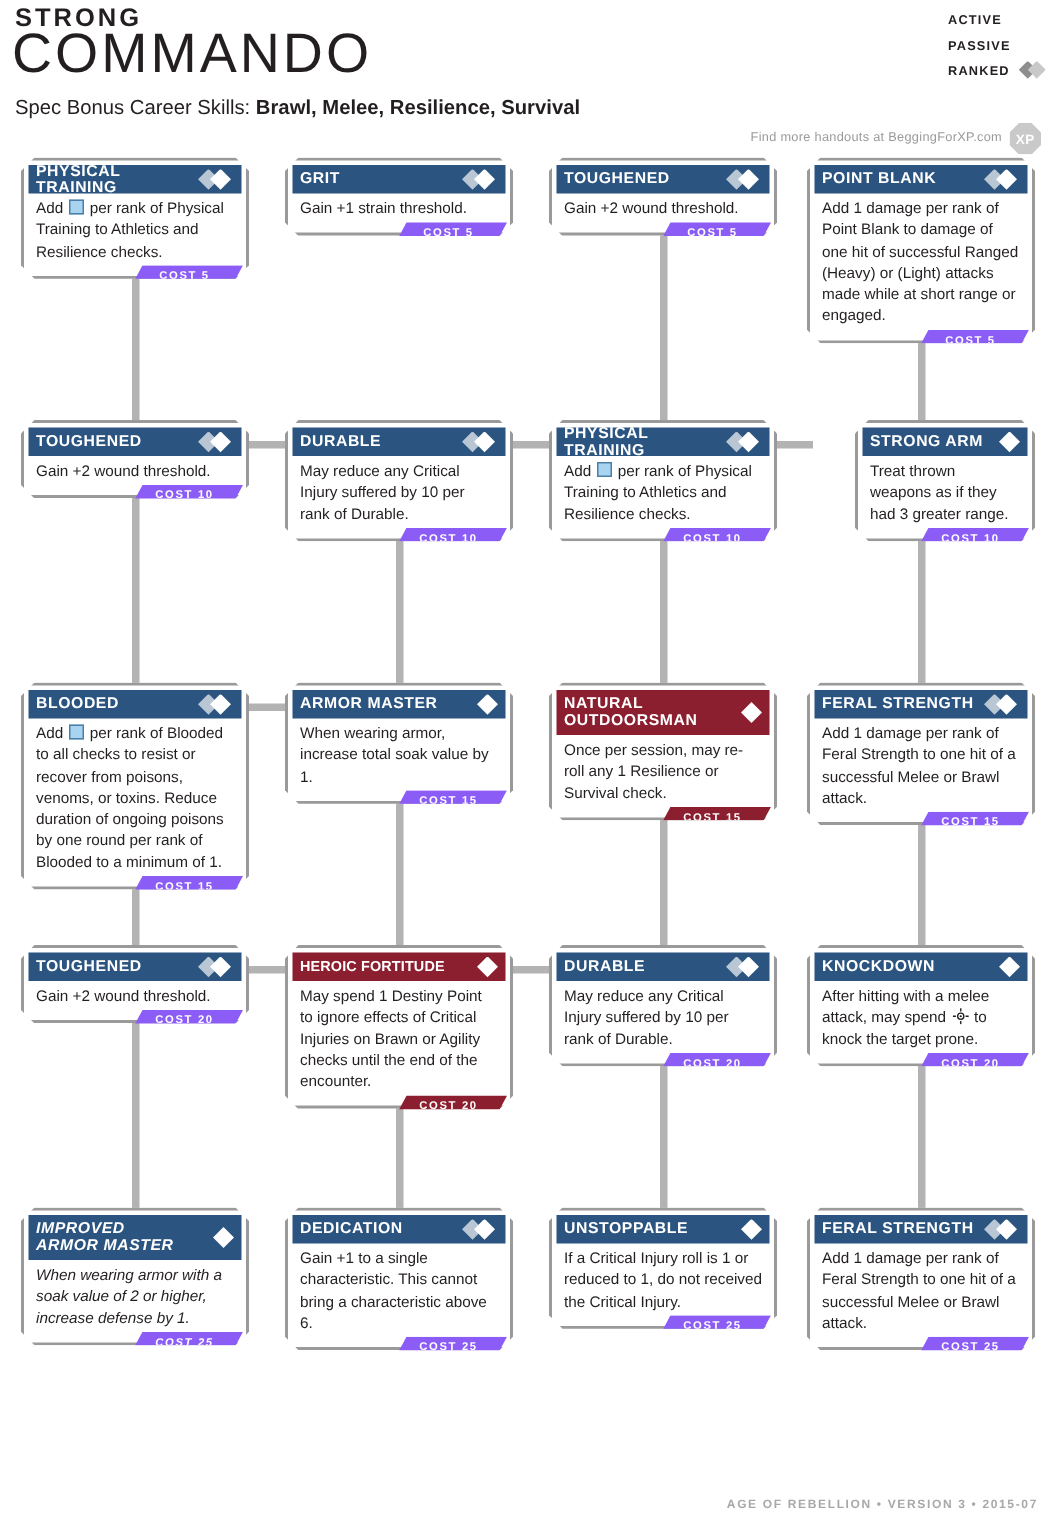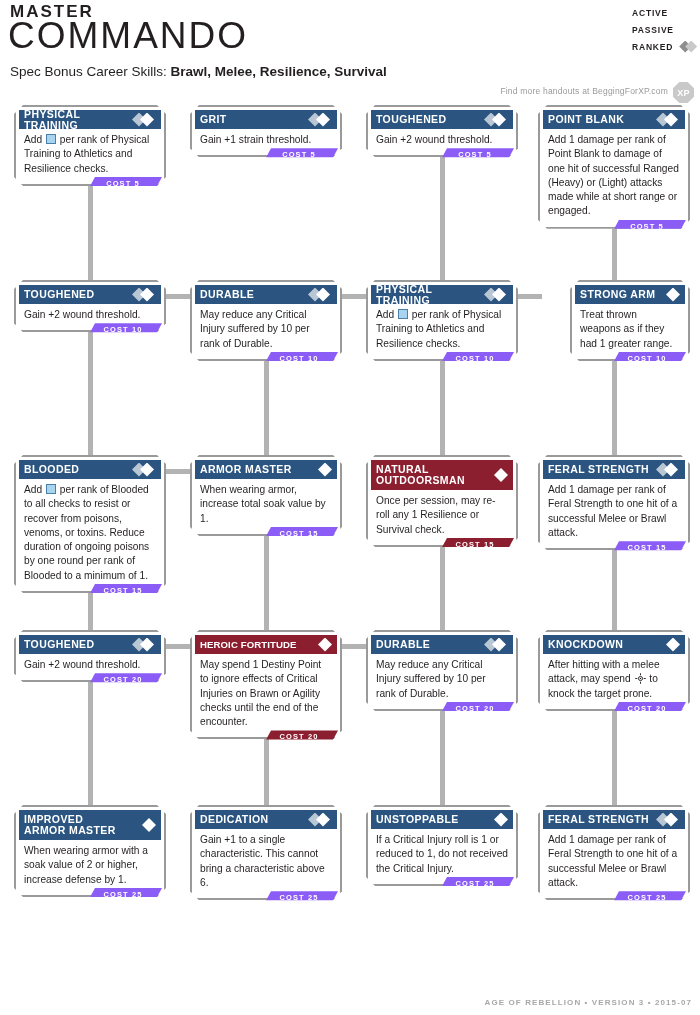--- a/index.html
+++ b/index.html
@@ -145,21 +145,21 @@
     font-size: 8px; font-weight: bold; color: #a8a8a8;
     letter-spacing: 1.1px;
   }
 </style>
 </head>
 <body>
 
 <div id="page">
 
   <div id="header">
-    <div class="spec-line">MASTER</div>
+    <div class="spec-line">STRONG</div>
     <div class="career-line">COMMANDO</div>
     <div class="bonus-line">
       <span>Spec Bonus Career Skills: </span><b>Brawl, Melee, Resilience, Survival</b>
     </div>
 
     <div class="legend">
       <div class="legend-row">
         <span class="legend-label">ACTIVE</span>
         <span class="legend-swatch"><span class="swatch-arrow sw-active"></span></span>
       </div>
@@ -309,21 +309,21 @@
       </div>
       <div class="card" style="left: 538px; top: 175px; padding-left: 32px;">
         <div class="card-shell">
           <div class="card-head">
             <span class="card-title">STRONG ARM</span>
             <span class="glyph single">
               <i class="front"></i>
             </span>
           </div>
           <div class="cost-wrap">
-            <div class="card-body">Treat thrown weapons as if they had 1 greater range.</div>
+            <div class="card-body">Treat thrown weapons as if they had 3 greater range.</div>
             <div class="cost-tag">COST 10</div>
           </div>
         </div>
       </div>
       <div class="card" style="left: 14px; top: 350px;">
         <div class="card-shell">
           <div class="card-head">
             <span class="card-title">BLOODED</span>
             <span class="glyph ranked">
               <i class="back"></i>
@@ -440,21 +440,21 @@
                   <line x1="12" y1="0.5" x2="12" y2="5"></line>
                   <line x1="12" y1="19" x2="12" y2="23.5"></line>
                   <line x1="0.5" y1="12" x2="5" y2="12"></line>
                   <line x1="19" y1="12" x2="23.5" y2="12"></line>
                 </g>
               </svg> to knock the target prone.</div>
             <div class="cost-tag">COST 20</div>
           </div>
         </div>
       </div>
-      <div class="card" style="left: 14px; top: 700px;">
+      <div class="card" style="left: 14px; top: 700px; font-style: italic;">
         <div class="card-shell">
           <div class="card-head two-line">
             <span class="card-title">IMPROVED
 ARMOR MASTER</span>
             <span class="glyph single">
               <i class="front"></i>
             </span>
           </div>
           <div class="cost-wrap">
             <div class="card-body">When wearing armor with a soak value of 2 or higher, increase defense by 1.</div>

